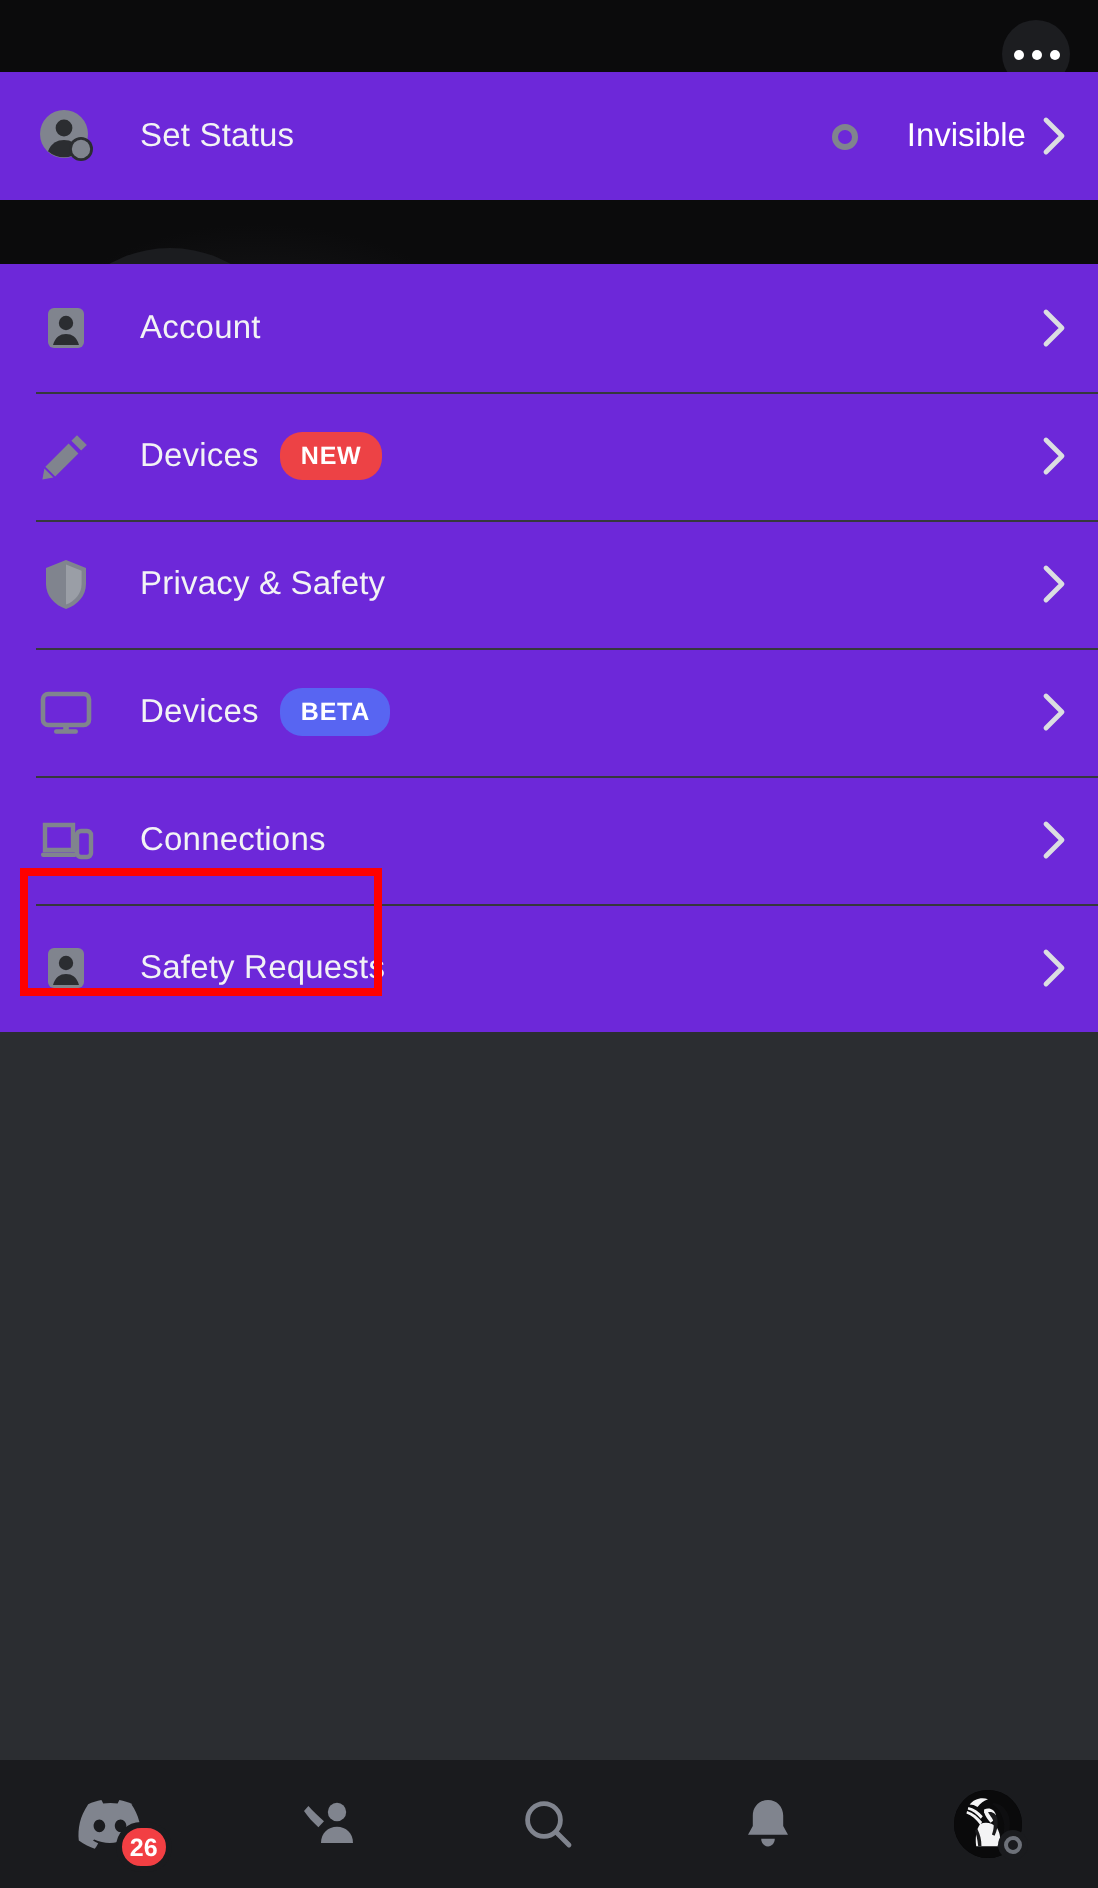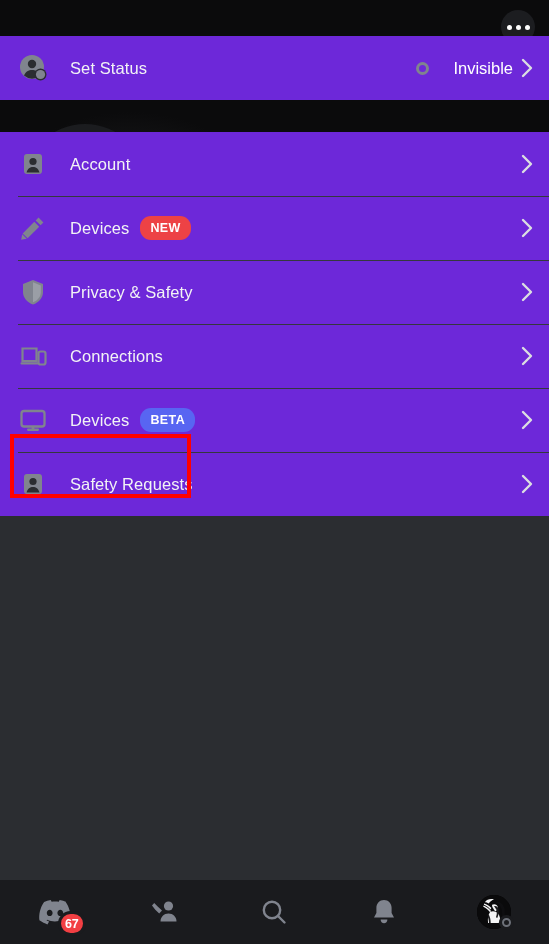--- a/index.html
+++ b/index.html
@@ -316,51 +316,51 @@
       <div class="row-spacer"></div>
       <svg class="chevron" viewBox="0 0 12 20">
         <path d="M2 2 L10 10 L2 18" fill="none" stroke="#dbdee1" stroke-width="2.4" stroke-linecap="round" stroke-linejoin="round"></path>
       </svg>
     </div>
 
 
     <div class="row">
       <div class="row-icon">
         <svg viewBox="0 0 30 30" xmlns="http://www.w3.org/2000/svg">
+          <rect x="3.5" y="6" width="23" height="15.5" rx="2.6" fill="none" stroke="#80848e" stroke-width="2.3"></rect>
+          <rect x="13.6" y="21" width="2.8" height="3.6" fill="#80848e"></rect>
+          <rect x="9" y="23.6" width="12" height="2.3" rx="1.1" fill="#80848e"></rect>
+        </svg>
+      </div>
+      <span class="row-label">Devices</span>
+      <span class="badge-pill" style="background:#5865f2;">BETA</span>
+      <div class="row-spacer"></div>
+      <svg class="chevron" viewBox="0 0 12 20">
+        <path d="M2 2 L10 10 L2 18" fill="none" stroke="#dbdee1" stroke-width="2.4" stroke-linecap="round" stroke-linejoin="round"></path>
+      </svg>
+    </div>
+
+    <div class="row">
+      <div class="row-icon">
+        <svg viewBox="0 0 30 30" xmlns="http://www.w3.org/2000/svg">
           <path d="M4.5 7.5 H18.5 V20 H4.5 Z" fill="none" stroke="#80848e" stroke-width="2.2"></path>
           <rect x="2.5" y="21.2" width="18" height="2.3" rx="1.1" fill="#80848e"></rect>
           <rect x="20.5" y="10.5" width="7" height="13" rx="2" fill="none" stroke="#80848e" stroke-width="2.2"></rect>
         </svg>
       </div>
       <span class="row-label">Connections</span>
       <div class="row-spacer"></div>
       <svg class="chevron" viewBox="0 0 12 20">
         <path d="M2 2 L10 10 L2 18" fill="none" stroke="#dbdee1" stroke-width="2.4" stroke-linecap="round" stroke-linejoin="round"></path>
       </svg>
     </div>
 
     <div class="row">
       <div class="row-icon">
         <svg viewBox="0 0 30 30" xmlns="http://www.w3.org/2000/svg">
-          <rect x="3.5" y="6" width="23" height="15.5" rx="2.6" fill="none" stroke="#80848e" stroke-width="2.3"></rect>
-          <rect x="13.6" y="21" width="2.8" height="3.6" fill="#80848e"></rect>
-          <rect x="9" y="23.6" width="12" height="2.3" rx="1.1" fill="#80848e"></rect>
-        </svg>
-      </div>
-      <span class="row-label">Devices</span>
-      <span class="badge-pill" style="background:#5865f2;">BETA</span>
-      <div class="row-spacer"></div>
-      <svg class="chevron" viewBox="0 0 12 20">
-        <path d="M2 2 L10 10 L2 18" fill="none" stroke="#dbdee1" stroke-width="2.4" stroke-linecap="round" stroke-linejoin="round"></path>
-      </svg>
-    </div>
-
-    <div class="row">
-      <div class="row-icon">
-        <svg viewBox="0 0 30 30" xmlns="http://www.w3.org/2000/svg">
           <rect x="6" y="5" width="18" height="20" rx="3" fill="#80848e"></rect>
           <circle cx="15" cy="12.5" r="3.6" fill="#2b2d31"></circle>
           <path d="M8.5 23.5 C9.6 19.6 12 18 15 18 C18 18 20.4 19.6 21.5 23.5 Z" fill="#2b2d31"></path>
         </svg>
       </div>
       <span class="row-label">Safety Requests</span>
       <div class="row-spacer"></div>
       <svg class="chevron" viewBox="0 0 12 20">
         <path d="M2 2 L10 10 L2 18" fill="none" stroke="#dbdee1" stroke-width="2.4" stroke-linecap="round" stroke-linejoin="round"></path>
       </svg>
@@ -369,21 +369,21 @@
   </div>
 
   <div class="annotation-box"></div>
 
   <div class="bottom-nav">
 
     <div class="nav-item">
       <svg width="34" height="26" viewBox="0 0 34 26">
         <path d="M28.3 3.1 C26.2 2.1 24 1.4 21.7 1 c-.3.5-.6 1.2-.9 1.8 -2.4-.4-4.8-.4-7.2 0 -.2-.6-.6-1.3-.9-1.8 -2.3.4-4.5 1.1-6.6 2.1 -4.2 6.2-5.3 12.2-4.7 18.2 2.8 2 5.4 3.2 8 4.1 .6-.9 1.2-1.8 1.7-2.8 -.9-.4-1.8-.8-2.6-1.3 .2-.2.4-.3.6-.5 5 2.3 10.5 2.3 15.5 0 .2.2.4.3.6.5 -.8.5-1.7.9-2.6 1.3 .5 1 1.1 1.9 1.7 2.8 2.6-.8 5.2-2.1 8-4.1 .7-7-1-12.9-4.6-18.2 Z M11.7 17.1 c-1.6 0-2.9-1.5-2.9-3.2 0-1.8 1.3-3.2 2.9-3.2 1.6 0 2.9 1.5 2.9 3.2 0 1.8-1.3 3.2-2.9 3.2 Z m10.6 0 c-1.6 0-2.9-1.5-2.9-3.2 0-1.8 1.3-3.2 2.9-3.2 1.6 0 2.9 1.5 2.9 3.2 0 1.8-1.3 3.2-2.9 3.2 Z" fill="#80848e"></path>
       </svg>
-      <span class="nav-badge">67</span>
+      <span class="nav-badge">26</span>
     </div>
 
     <div class="nav-item">
       <svg width="32" height="30" viewBox="0 0 32 30">
         <circle cx="19.5" cy="9" r="4.6" fill="#80848e"></circle>
         <path d="M11.5 24.5 C11.5 19.6 15 16.4 19.5 16.4 C24 16.4 27.5 19.6 27.5 24.5 Z" fill="#80848e"></path>
         <path d="M5.2 6 C7.6 8.6 10.2 11.2 13 13.6 L10.2 16.6 C7.4 14.1 5 11.4 3 8.5 Z" fill="#80848e"></path>
       </svg>
     </div>
 

